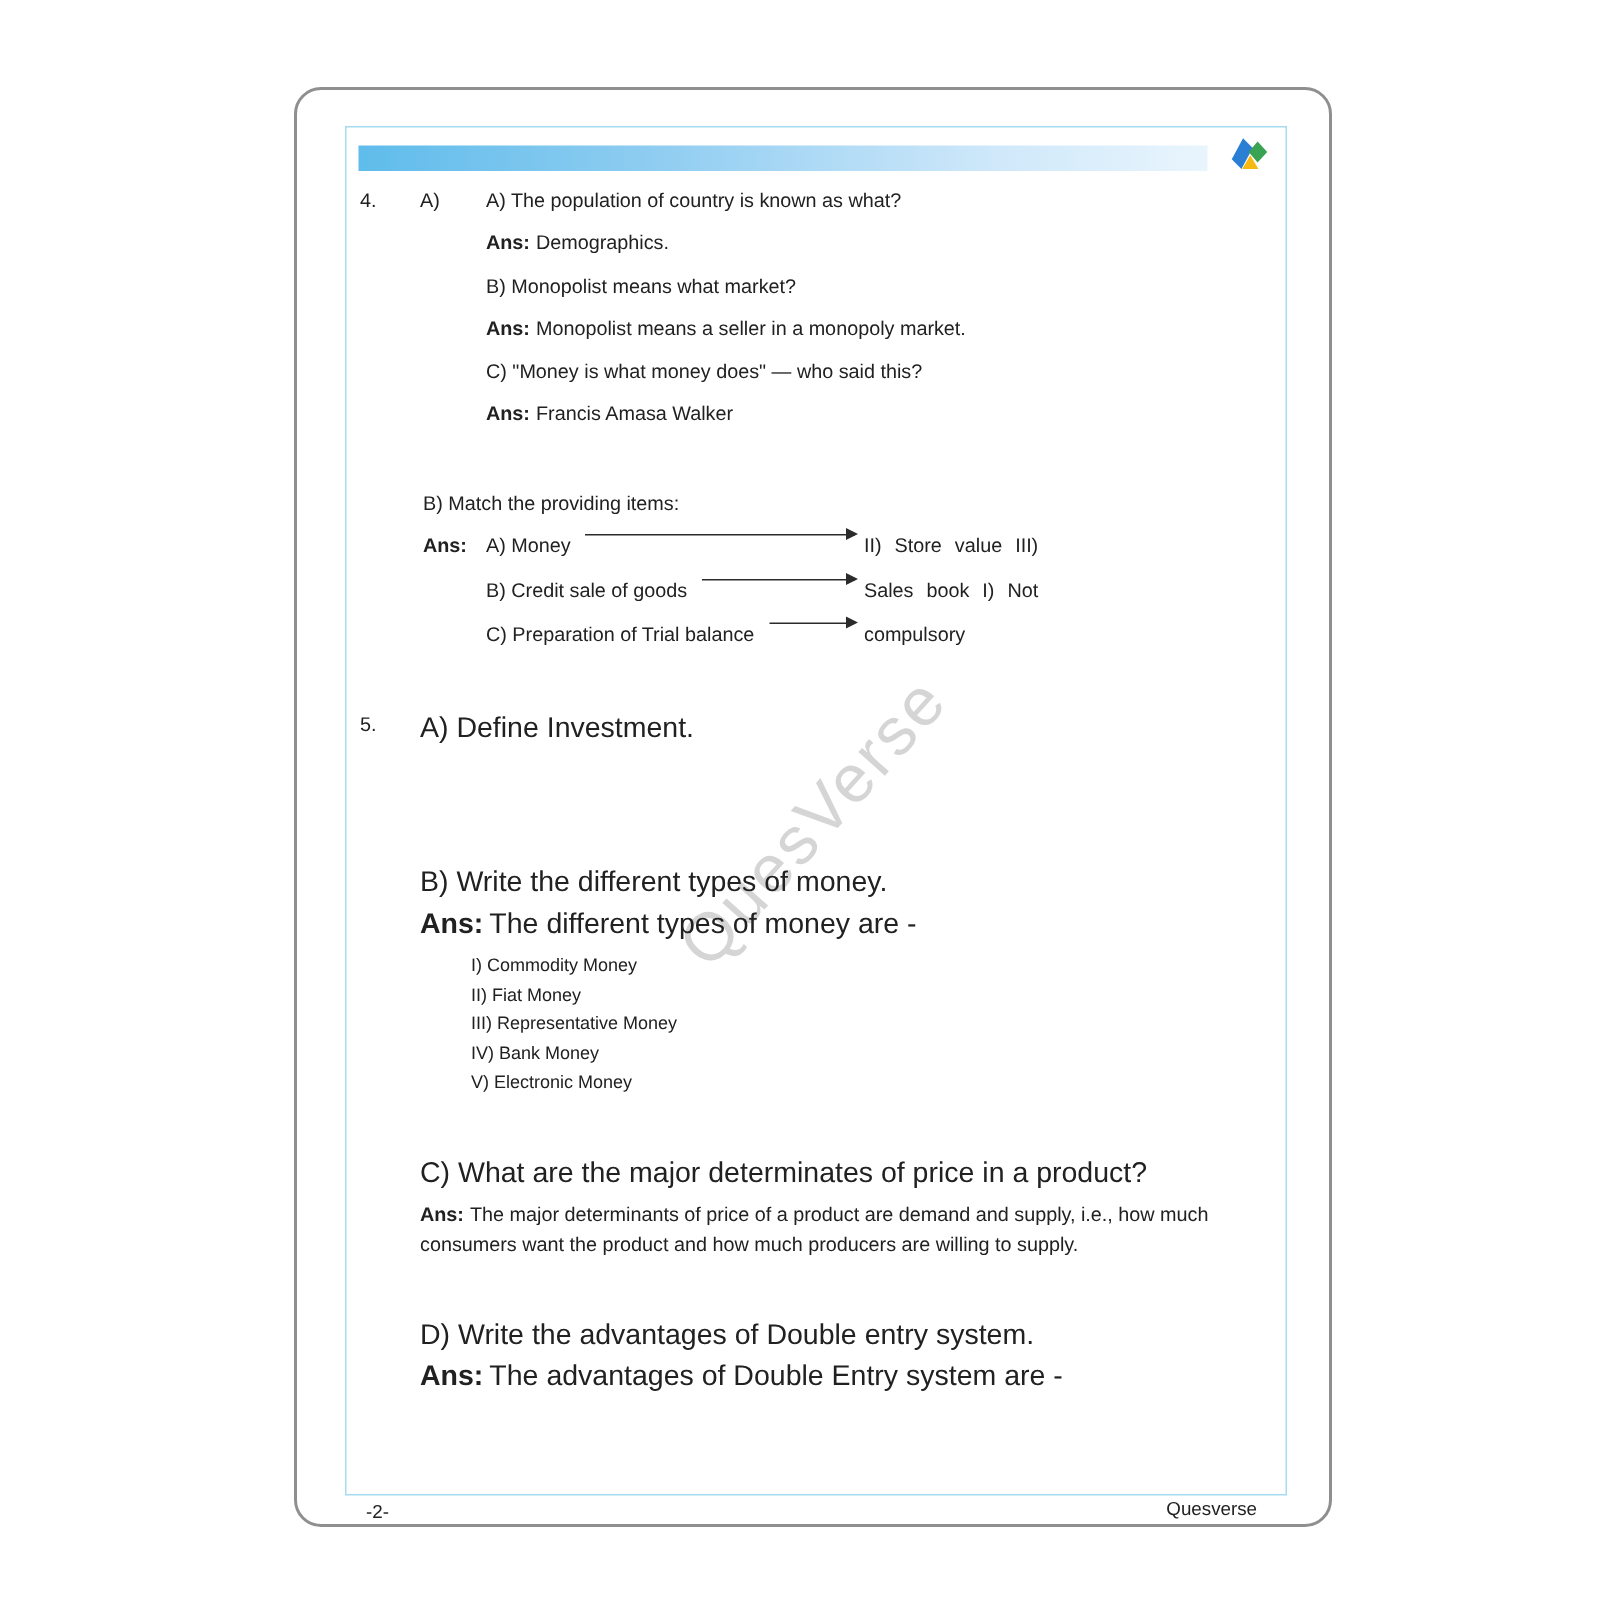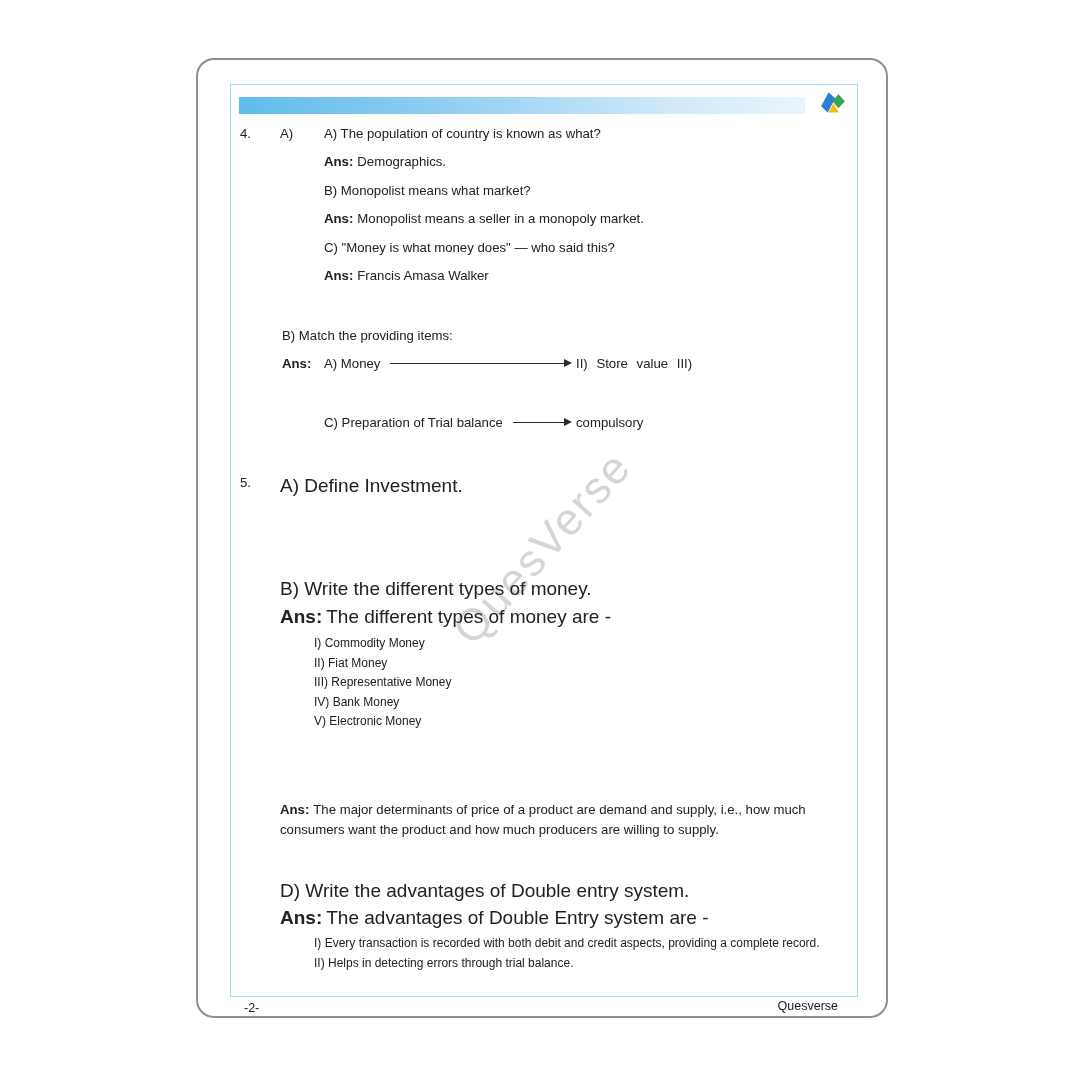--- a/index.html
+++ b/index.html
@@ -14,21 +14,21 @@
   .wrap{position:absolute;font-size:13.2px;line-height:20px;white-space:normal;}
   .b{font-weight:700;margin-right:4px;}
   .b:empty{margin:0;}
   .num{position:absolute;left:42px;font-size:13.2px;}
   .marker{position:absolute;left:82px;font-size:13.2px;}
   .qline{position:absolute;left:126px;font-size:13.2px;white-space:nowrap;}
   .q5line{position:absolute;left:82px;font-size:19px;white-space:nowrap;}
   .match-heading{position:absolute;left:84px;font-size:13.2px;white-space:nowrap;}
   .match-ans{position:absolute;left:84px;font-size:13.2px;font-weight:700;}
   .match-row{position:absolute;left:126px;display:flex;align-items:flex-start;font-size:13.2px;}
-  .match-lead{display:flex;width:246px;align-items:center;}
+  .match-lead{display:flex;width:246px;align-items:flex-start;}
   .match-label{white-space:nowrap;}
   .arrow{flex:1;height:0;border-top:1.4px solid #2b2b2b;margin-left:10px;position:relative;}
   .arrow::after{content:"";position:absolute;right:-2px;top:-4.7px;width:0;height:0;
     border-left:8px solid #2b2b2b;border-top:4px solid transparent;border-bottom:4px solid transparent;}
   .match-right{margin-left:6px;word-spacing:5px;white-space:nowrap;}
   .list{position:absolute;left:116px;font-size:12px;}
   .list div{line-height:19.6px;white-space:nowrap;}
   .watermark{position:absolute;left:194px;top:462px;width:300px;text-align:center;
     font-size:45px;letter-spacing:2px;color:#9c9c9c;opacity:0.42;
     transform:rotate(-48deg);pointer-events:none;}
@@ -64,20 +64,27 @@
   <div class="match-heading" style="top:268px">B) Match the providing items:</div>
   <div class="match-ans" style="top:296px">Ans:</div>
 
   <div class="match-row" style="top:296px">
     <div class="match-lead">
       <span class="match-label">A) Money</span>
       <div class="arrow"></div>
     </div>
     <span class="match-right">II) Store value III)</span>
   </div>
+  <div class="match-row" style="top:326px">
+    <div class="match-lead">
+      <span class="match-label">B) Credit sale of goods</span>
+      <div class="arrow"></div>
+    </div>
+    <span class="match-right">Sales book I) Not</span>
+  </div>
   <div class="match-row" style="top:355px">
     <div class="match-lead">
       <span class="match-label">C) Preparation of Trial balance</span>
       <div class="arrow"></div>
     </div>
     <span class="match-right">compulsory</span>
   </div>
 
   <div class="num" style="top:415px">5.</div>
   <div class="q5line" style="top:415px">A) Define Investment.</div>
@@ -88,29 +95,26 @@
     <span class="b">Ans:</span><span>The different types of money are -</span>
   </div>
   <div class="list" style="top:574px">
     <div>I) Commodity Money</div>
     <div>II) Fiat Money</div>
     <div>III) Representative Money</div>
     <div>IV) Bank Money</div>
     <div>V) Electronic Money</div>
   </div>
 
+  <div class="q5line" style="top:712px">C) What are the major determinates of price in a product?</div>
   <div class="wrap" style="left:82px;top:740px;width:578px">
     <span class="b">Ans:</span><span>The major determinants of price of a product are demand and supply, i.e., how much consumers want the product and how much producers are willing to supply.</span>
   </div>
 
   <div class="q5line" style="top:820px">D) Write the advantages of Double entry system.</div>
   <div class="q5line" style="top:847px">
     <span class="b">Ans:</span><span>The advantages of Double Entry system are -</span>
   </div>
-  <div class="list" style="top:874px">
-    <div>I) Every transaction is recorded with both debit and credit aspects, providing a complete record.</div>
-    <div>II) Helps in detecting errors through trial balance.</div>
-  </div>
 
   <div class="footer-left">-2-</div>
   <div class="footer-right">Quesverse</div>
 
 </div>
 
 </body></html>

